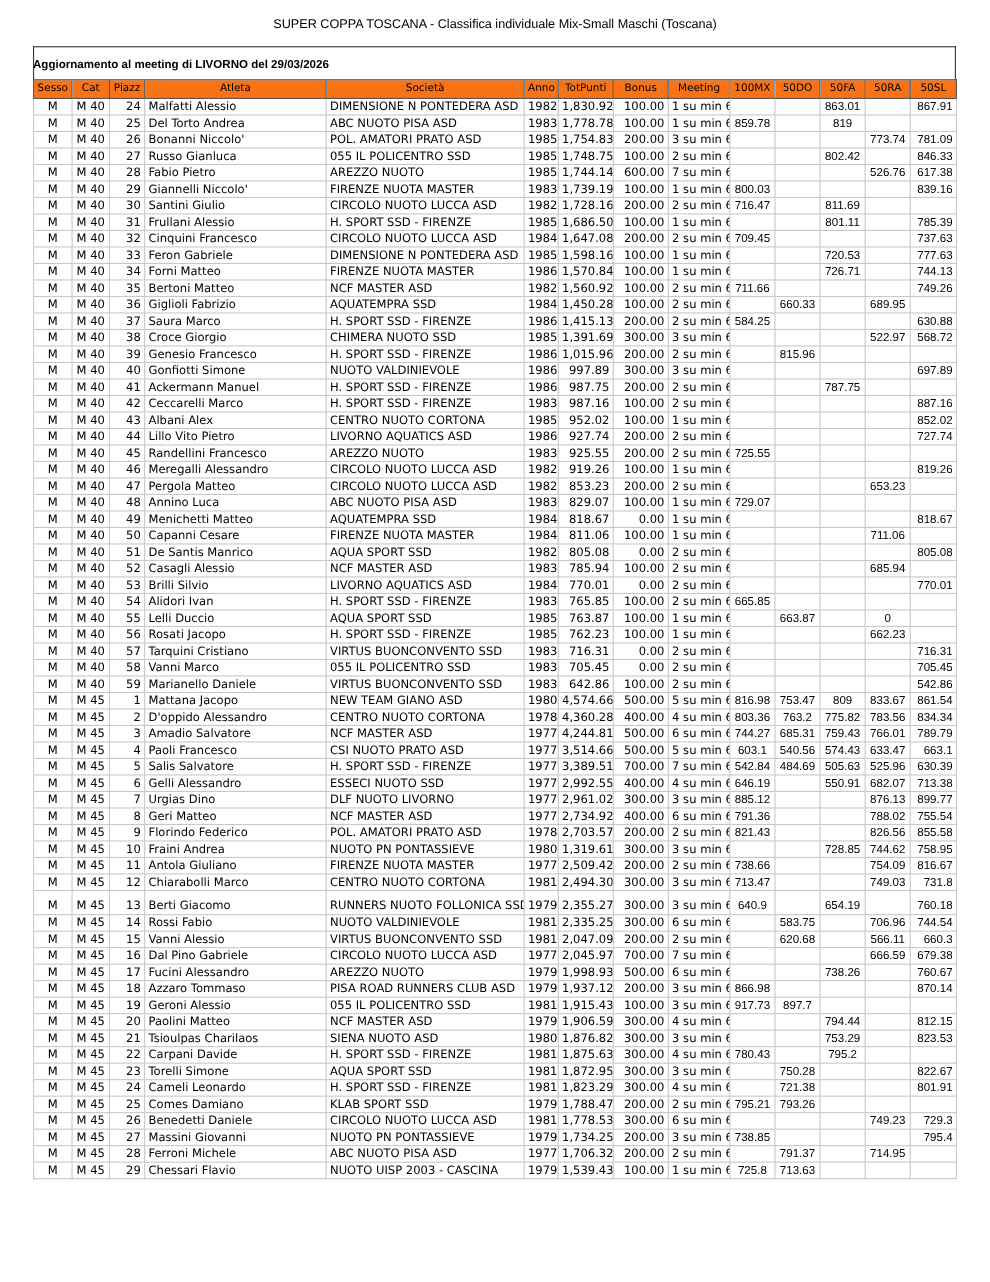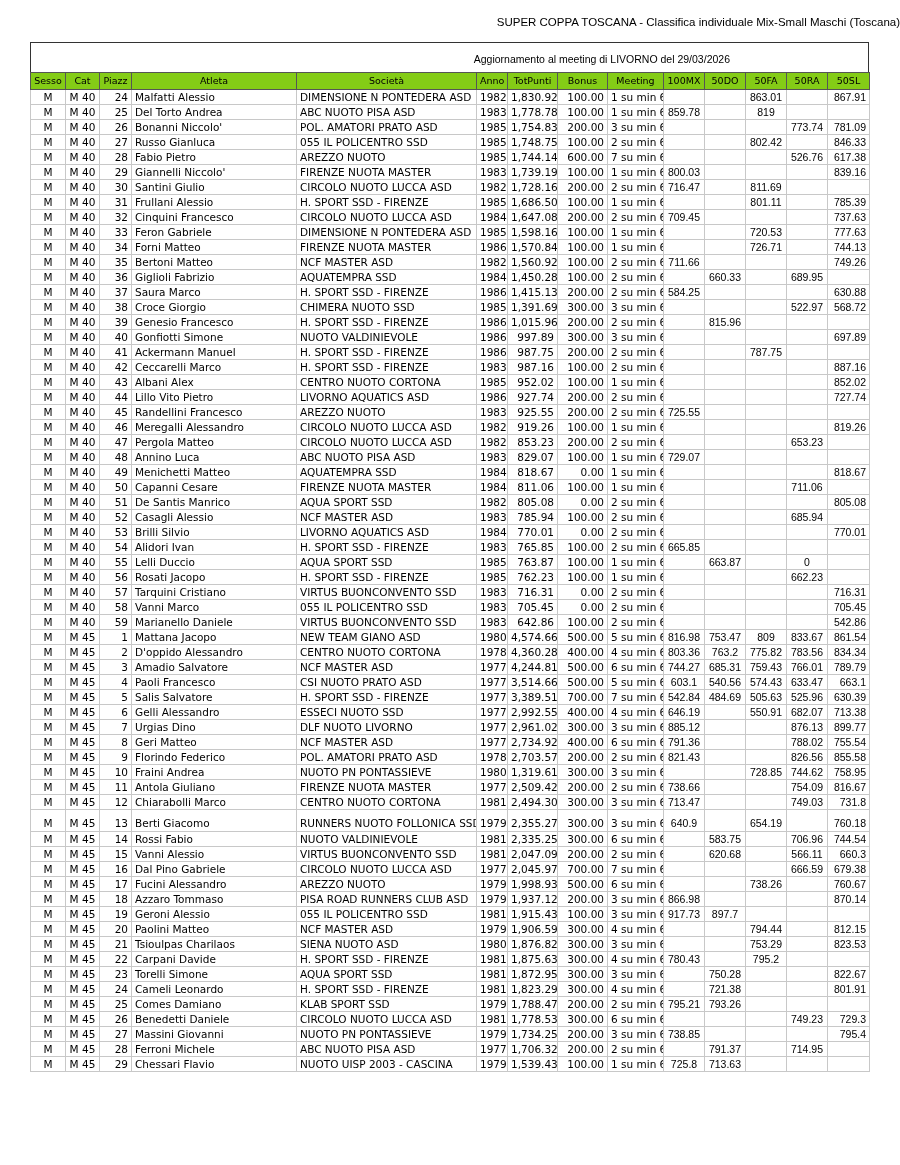--- a/index.html
+++ b/index.html
@@ -1,22 +1,22 @@
 <!DOCTYPE html>
 <html><head>
 <meta charset="utf-8">
 <style>
   html, body { margin: 0; padding: 0; background: #ffffff; }
   body { width: 900px; height: 1165px; position: relative; font-family: "Liberation Sans", sans-serif; color: #000; }
-  .doc-title { position: absolute; top: 16px; left: 0; width: 900px; text-align: right; font-size: 11.5px; font-family: "Liberation Sans", sans-serif; }
+  .doc-title { position: absolute; top: 16px; left: 0; width: 900px; text-align: center; font-size: 11.5px; font-family: "Liberation Sans", sans-serif; }
   .frame { position: absolute; top: 42px; left: 30px; width: 839px; border: 1.5px solid #333; border-bottom: none; box-sizing: border-box; height: 30px; }
-  .subtitle { position: absolute; top: 53px; left: 30px; width: 700px; text-align: right; font-size: 10.5px; font-weight: normal; font-family: "Liberation Sans", sans-serif; }
+  .subtitle { position: absolute; top: 53px; left: 30px; width: 700px; text-align: left; font-size: 10.5px; font-weight: bold; font-family: "Liberation Sans", sans-serif; }
   table.grid { position: absolute; top: 72px; left: 30px; border-collapse: collapse; table-layout: fixed; width: 839px; border: 1.5px solid #333; }
   table.grid th, table.grid td { border: 1px solid #c8c8c8; padding: 0 3px; height: 14.4px; line-height: 14px; font-size: 10.5px; white-space: nowrap; overflow: hidden; box-sizing: border-box; }
-  table.grid th { background: #84cc16; font-weight: normal; border: 1px solid #555; font-family: "DejaVu Sans", sans-serif; font-size: 9.5px; text-align: center; height: 17px; }
+  table.grid th { background: #f97316; font-weight: normal; border: 1px solid #555; font-family: "DejaVu Sans", sans-serif; font-size: 9.5px; text-align: center; height: 17px; }
   td.c-sesso, td.c-cat { text-align: center; font-family: "DejaVu Sans", sans-serif; font-size: 9.5px; }
   td.c-piazz { text-align: right; font-family: "DejaVu Sans", sans-serif; font-size: 9.5px; border-right: 1px solid #888; }
   td.c-atleta, td.c-soc { text-align: left; font-family: "DejaVu Sans", sans-serif; font-size: 9.5px; }
   td.c-atleta { border-right: 1px solid #888; }
   td.c-soc { font-size: 9px; }
   td.c-anno { text-align: center; font-family: "DejaVu Sans", sans-serif; font-size: 9.5px; }
   td.c-tot, td.c-bonus { text-align: right; font-family: "DejaVu Sans", sans-serif; font-size: 9.5px; }
   td.c-meet { text-align: left; font-family: "DejaVu Sans", sans-serif; font-size: 9.5px; }
   td.c-ev { text-align: center; font-family: "Liberation Sans", sans-serif; font-size: 10px; }
   td.c-ev.r { text-align: right; }

